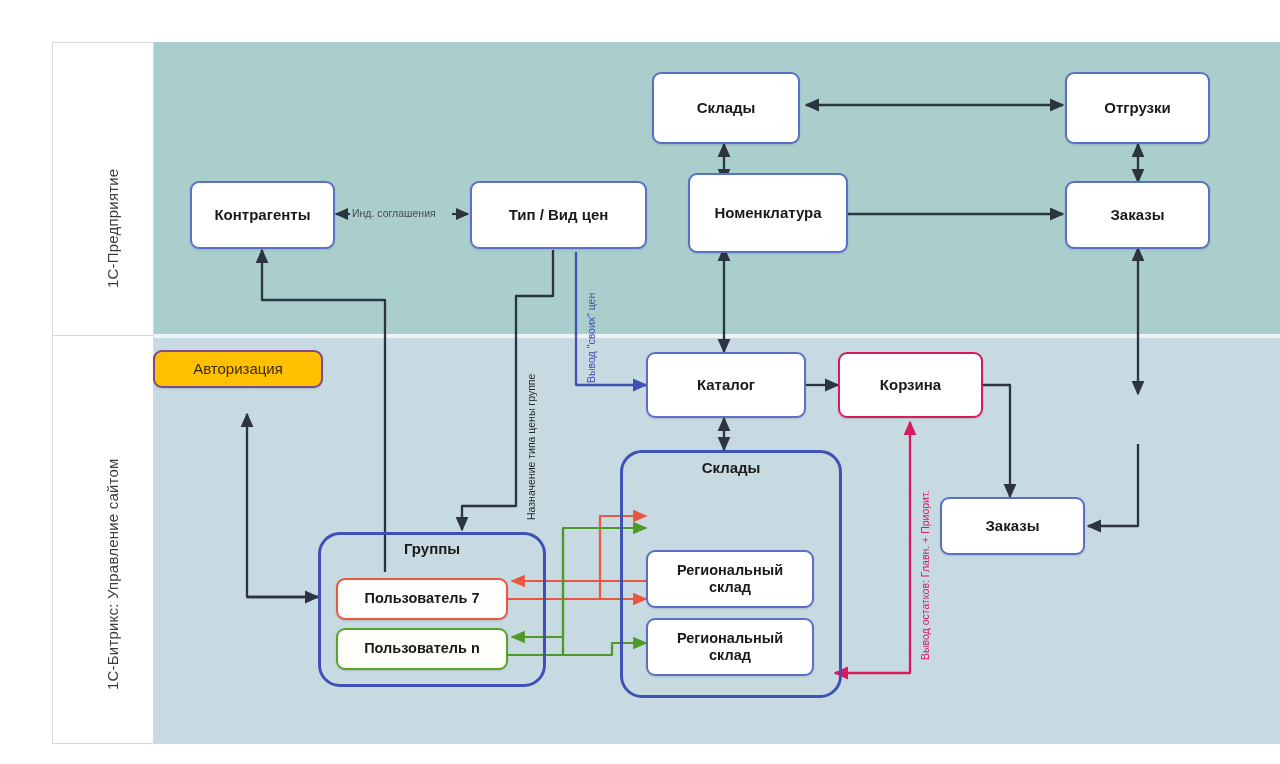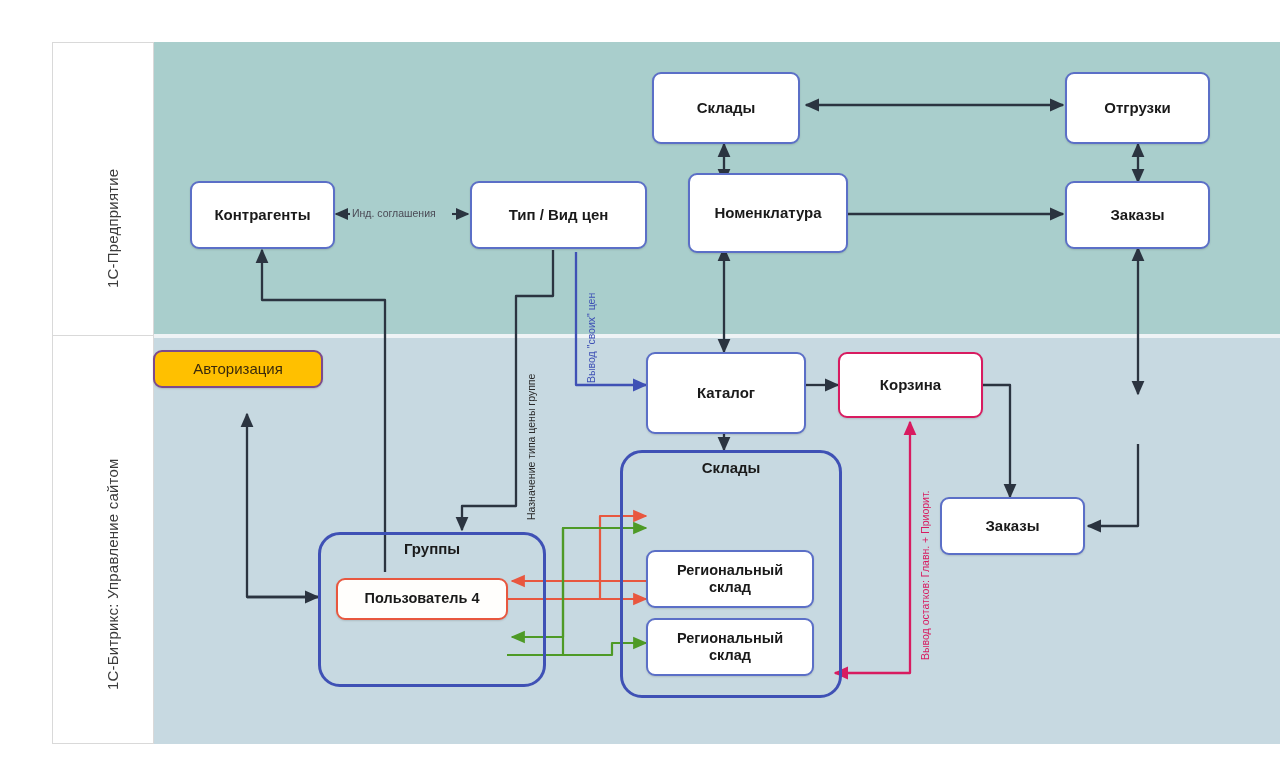--- a/index.html
+++ b/index.html
@@ -225,32 +225,33 @@
   </svg>
 
   <div class="vlabel black" style="left:525px;top:520px;">Назначение типа цены группе</div>
 
   <div class="vlabel blue" style="left:585px;top:383px;">Вывод "своих" цен</div>
 
   <div class="vlabel crimson" style="left:919px;top:660px;">Вывод остатков: Главн. + Приорит.</div>
 
   <div class="node orange-node" style="left:153px;top:350px;width:170px;height:38px;font-size:15px;">Авторизация</div>
 
-  <div class="node" style="left:646px;top:352px;width:160px;height:82px;">Каталог</div>
+  <div class="node" style="left:646px;top:352px;width:160px;height:66px;">Каталог</div>
 
   <div class="node crimson" style="left:838px;top:352px;width:145px;height:66px;">Корзина</div>
 
 
   <div class="node" style="left:940px;top:497px;width:145px;height:58px;">Заказы</div>
 
   <div class="group" style="left:318px;top:532px;width:228px;height:155px;"></div>
   <div class="group-title" style="left:318px;top:540px;width:228px;">Группы</div>
 
-  <div class="node user-red" style="left:336px;top:578px;width:172px;height:42px;font-size:14.5px;">Пользователь 4</div>
-
+  <div class="node user-red" style="left:336px;top:578px;width:172px;height:42px;font-size:14.5px;">Пользователь 7</div>
+
+  <div class="node user-green" style="left:336px;top:628px;width:172px;height:42px;font-size:14.5px;">Пользователь n</div>
 
   <div class="group" style="left:620px;top:450px;width:222px;height:248px;"></div>
   <div class="group-title" style="left:620px;top:459px;width:222px;">Склады</div>
 
 
   <div class="node" style="left:646px;top:550px;width:168px;height:58px;font-size:14.5px;">Региональный склад</div>
 
   <div class="node" style="left:646px;top:618px;width:168px;height:58px;font-size:14.5px;">Региональный склад</div>
 
 </div>

